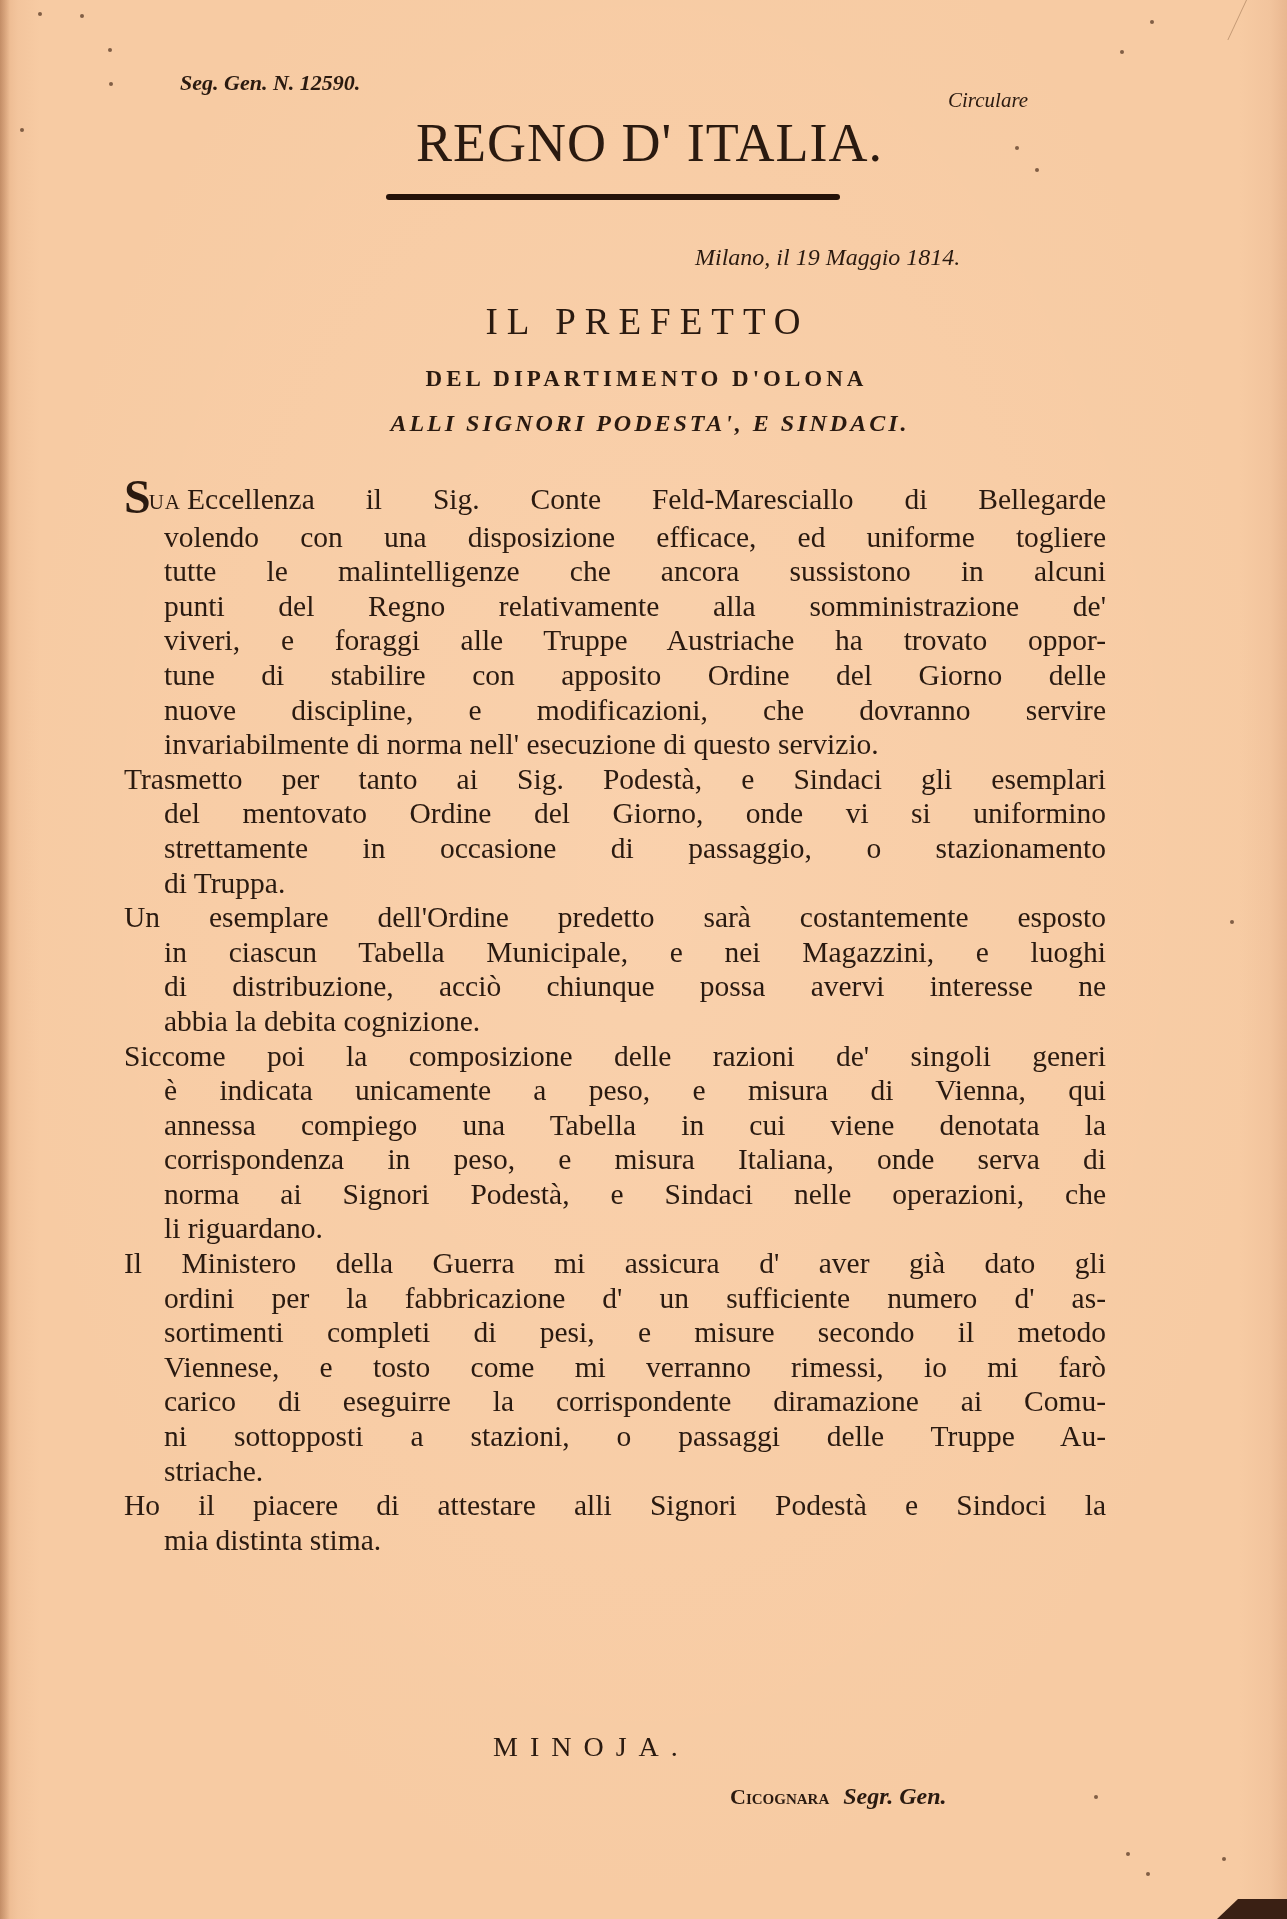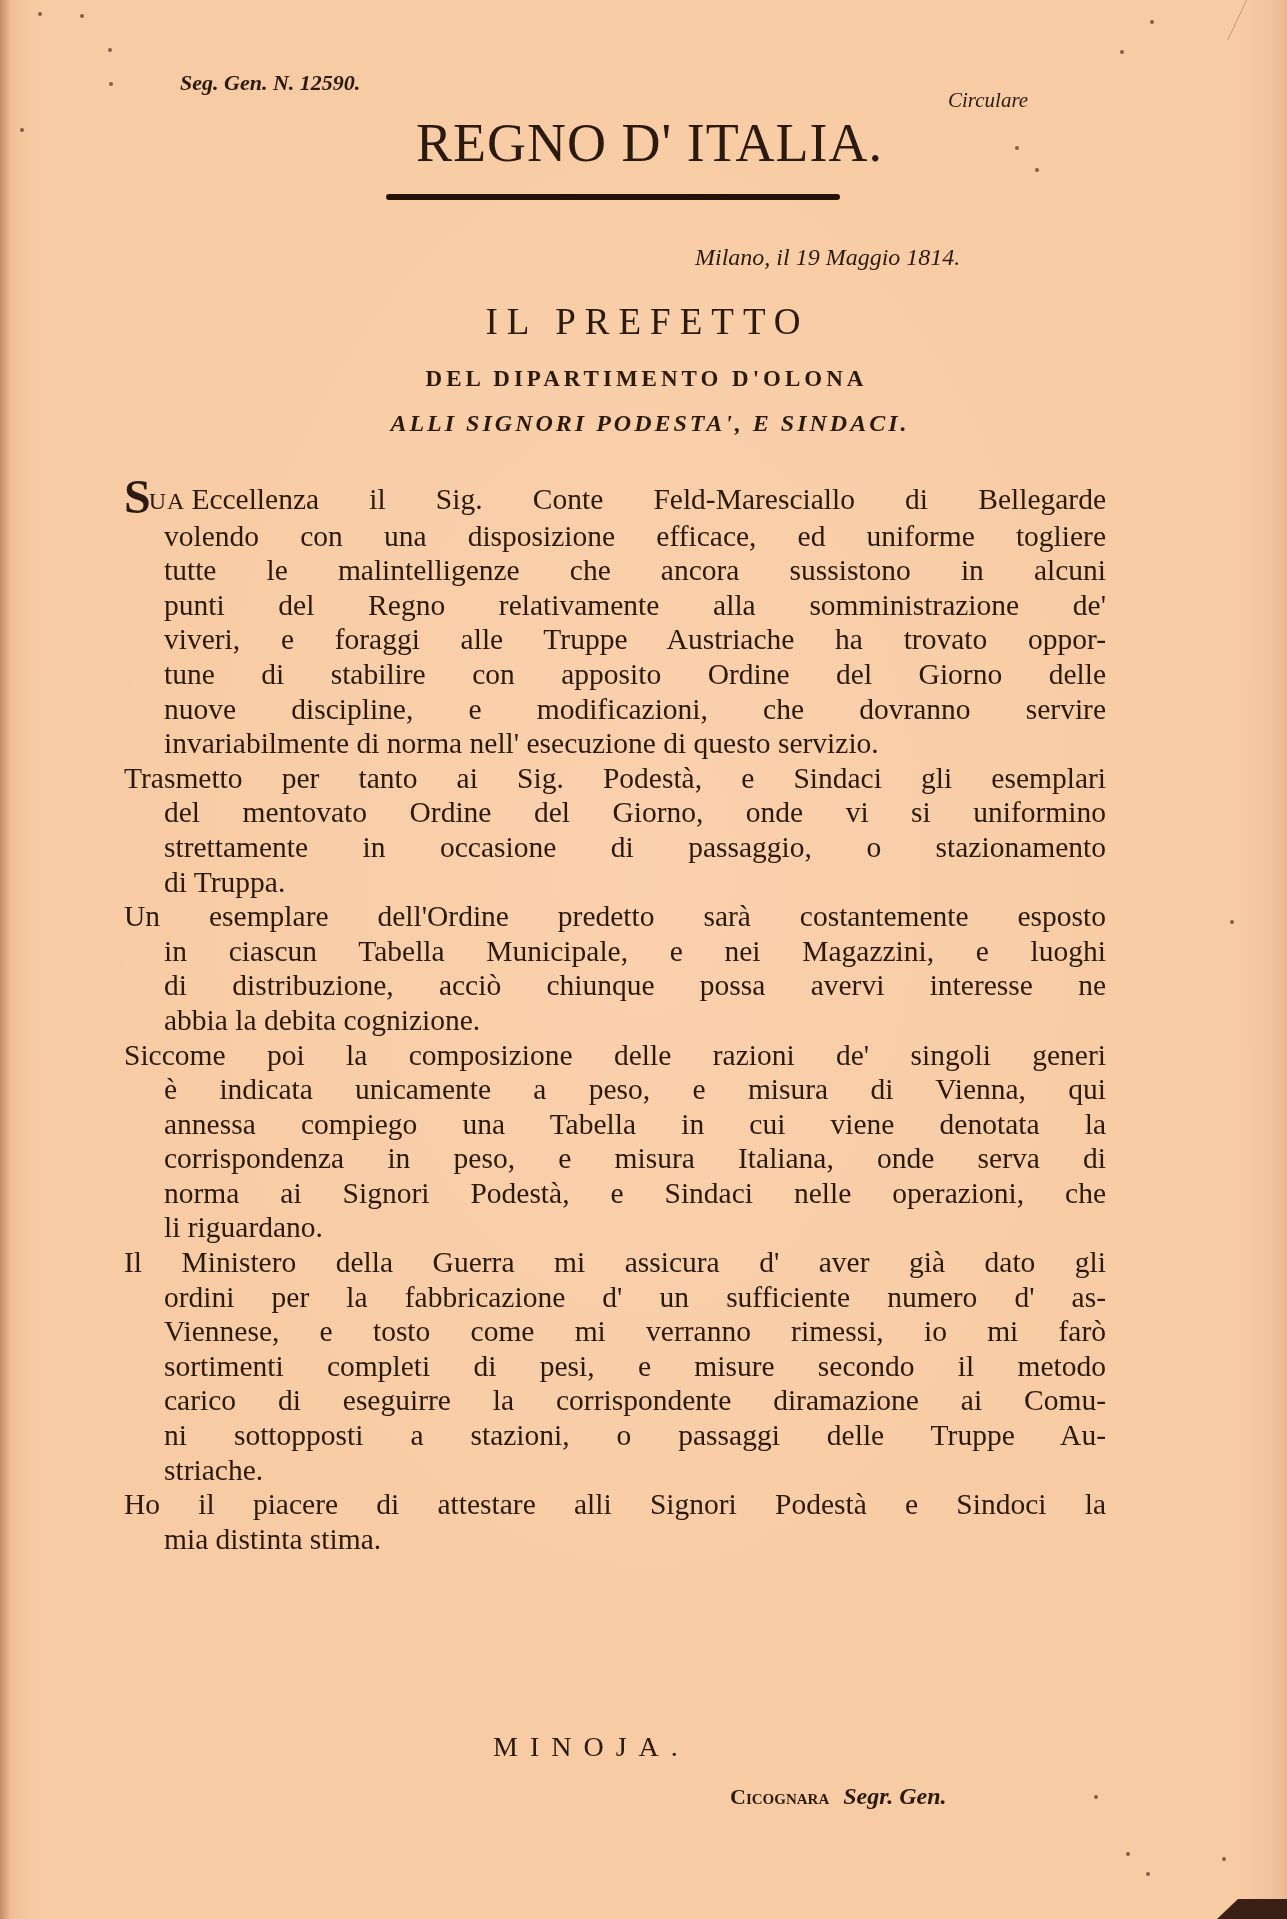--- a/index.html
+++ b/index.html
@@ -133,21 +133,21 @@
       text-align-last: left;
     }
     .dropcap {
       font-size: 48px;
       font-weight: bold;
       line-height: 20px;
       vertical-align: -4px;
       margin-right: -2px;
     }
     .smallcaps-ua {
-      font-size: 24px;
+      font-size: 21px;
       letter-spacing: 1px;
       margin-right: 6px;
     }
 
     .signature {
       left: 493px; top: 1731px;
       font-size: 28px;
       letter-spacing: 12px;
     }
     .secretary {
@@ -224,22 +224,22 @@
       <span class="line first">Siccome poi la composizione delle razioni de' singoli generi</span>
       <span class="line">è indicata unicamente a peso, e misura di Vienna, qui</span>
       <span class="line">annessa compiego una Tabella in cui viene denotata la</span>
       <span class="line">corrispondenza in peso, e misura Italiana, onde serva di</span>
       <span class="line">norma ai Signori Podestà, e Sindaci nelle operazioni, che</span>
       <span class="line last">li riguardano.</span>
     </div>
     <div>
       <span class="line first">Il Ministero della Guerra mi assicura d' aver già dato gli</span>
       <span class="line">ordini per la fabbricazione d' un sufficiente numero d' as-</span>
+      <span class="line">sortimenti completi di pesi, e misure secondo il metodo</span>
       <span class="line">Viennese, e tosto come mi verranno rimessi, io mi farò</span>
-      <span class="line">sortimenti completi di pesi, e misure secondo il metodo</span>
       <span class="line">carico di eseguirre la corrispondente diramazione ai Comu-</span>
       <span class="line">ni sottopposti a stazioni, o passaggi delle Truppe Au-</span>
       <span class="line last">striache.</span>
     </div>
     <div>
       <span class="line first">Ho il piacere di attestare alli Signori Podestà e Sindoci la</span>
       <span class="line last">mia distinta stima.</span>
     </div>
   </div>
 

